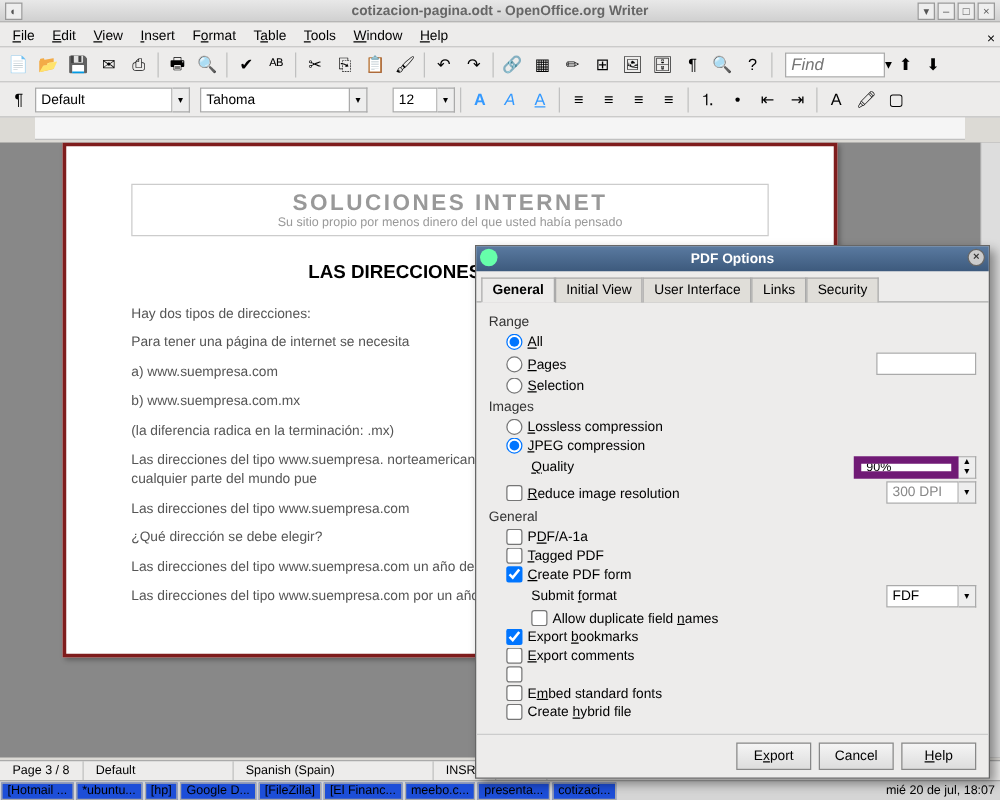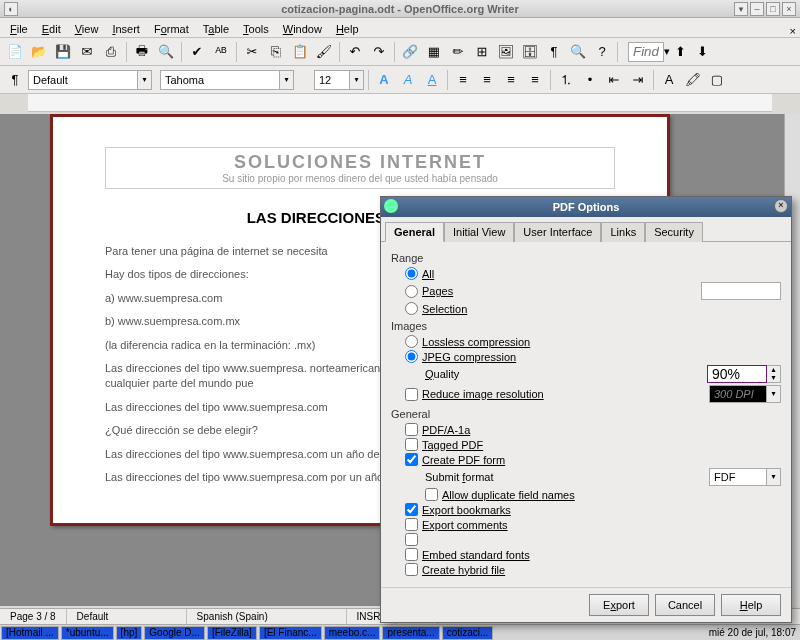--- a/index.html
+++ b/index.html
@@ -11,21 +11,21 @@
 .menubar { height: 20px; background: #edeceb; border-bottom: 1px solid #c0c0c0; display: flex; align-items: flex-end; padding: 0 4px; gap: 2px; }
 .menubar span { padding: 2px 6px; }
 .menubar span u { text-decoration: underline; }
 .toolbar { height: 28px; background: #edeceb; border-bottom: 1px solid #c0c0c0; display: flex; align-items: center; padding: 0 4px; gap: 2px; }
 .tbtn { width: 22px; height: 22px; border: 1px solid transparent; display: flex; align-items: center; justify-content: center; font-size: 13px; }
 .tsep { width: 1px; height: 20px; background: #c0c0c0; margin: 0 2px; }
 .tdrop { display: flex; align-items: center; }
 .tdrop input { height: 20px; border: 1px solid #aaa; padding: 0 4px; font-size: 11px; }
 .tdrop .arr { width: 14px; height: 20px; border: 1px solid #aaa; border-left: none; background: #eee; text-align: center; line-height: 18px; font-size: 8px; }
 .searchbox { display: flex; align-items: center; margin-left: 6px; }
-.searchbox input { width: 36px; height: 20px; border: 1px solid #aaa; padding: 0 4px; font-style: italic; color: #3b82f6; }
+.searchbox input { width: 80px; height: 20px; border: 1px solid #aaa; padding: 0 4px; font-style: italic; color: #3b82f6; }
 .ruler { height: 18px; background: #f5f5f5; border-bottom: 1px solid #c0c0c0; margin-left: 28px; margin-right: 28px; }
 .workspace { position: absolute; top: 114px; bottom: 34px; left: 0; right: 0; background: #888; overflow: hidden; }
 .page { position: absolute; left: 50px; top: 0; width: 620px; background: #fff; border: 3px solid #7f1d1d; padding: 30px 52px; box-shadow: 2px 2px 4px rgba(0,0,0,.3); }
 .page .hdr { border: 1px solid #ccc; padding: 4px; text-align: center; margin-bottom: 20px; }
 .page .hdr h2 { color: #999; font-size: 18px; letter-spacing: 2px; }
 .page .hdr .sub { color: #999; font-size: 10px; }
 .page h3 { text-align: center; margin: 18px 0; font-size: 15px; }
 .page p { color: #555; margin: 8px 0; font-size: 11px; line-height: 1.4; }
 .scrollv { position: absolute; right: 0; top: 114px; bottom: 34px; width: 16px; background: #ddd; border-left: 1px solid #aaa; }
 .statusbar { position: absolute; bottom: 16px; left: 0; right: 0; height: 16px; background: #edeceb; border-top: 1px solid #aaa; display: flex; align-items: center; font-size: 10px; }
@@ -39,31 +39,31 @@
 .dlg-title { height: 20px; background: linear-gradient(#5a7aa0,#3d5a7d); color: #fff; display: flex; align-items: center; justify-content: center; position: relative; font-weight: bold; font-size: 11px; }
 .dlg-title .dlg-close { position: absolute; right: 3px; top: 2px; width: 14px; height: 14px; background: #ccc; border: 1px solid #666; border-radius: 7px; text-align: center; line-height: 11px; font-size: 9px; color: #333; }
 .dlg-title .dlg-icon { position: absolute; left: 3px; top: 2px; width: 14px; height: 14px; background: #6fa; border-radius: 7px; }
 .dlg-tabs { display: flex; padding: 4px 4px 0 4px; border-bottom: 1px solid #aaa; }
 .dlg-tab { padding: 3px 8px; border: 1px solid #aaa; border-bottom: none; background: #e0ded9; margin-right: 0; position: relative; top: 1px; }
 .dlg-tab.active { background: #edeceb; font-weight: bold; border-bottom: 1px solid #edeceb; }
 .dlg-body { padding: 6px 10px; }
 .grp-label { color: #333; margin: 4px 0 2px 0; }
 .grp { padding-left: 14px; margin-bottom: 4px; }
 .row { display: flex; align-items: center; padding: 1px 0; gap: 6px; }
-.row label { display: flex; align-items: center; gap: 4px; text-decoration: underline; }
+.row label { display: flex; align-items: flex-end; gap: 4px; }
 input[type=radio], input[type=checkbox] { margin: 0; }
 .field-r { margin-left: auto; }
 .spin { display: flex; align-items: center; }
-.spin input { width: 60px; height: 18px; border: 1px solid #701a75; padding: 0 4px; font-size: 14px; }
+.spin input { width: 84px; height: 18px; border: 6px solid #701a75; padding: 0 4px; font-size: 10px; }
 .spin .spinbtns { width: 14px; height: 18px; border: 1px solid #aaa; border-left: none; display: flex; flex-direction: column; }
 .spin .spinbtns div { flex: 1; font-size: 7px; text-align: center; line-height: 8px; background: #eee; }
 .sel { display: flex; }
 .sel input { width: 58px; height: 18px; border: 1px solid #aaa; padding: 0 4px; font-size: 11px; }
 .sel .arr { width: 14px; height: 18px; border: 1px solid #aaa; border-left: none; background: #eee; text-align: center; line-height: 16px; font-size: 8px; }
-.sel.dis input, .spin.dis input { background: #000000; color: #888; font-style: italic; }
+.sel.dis input, .spin.dis input { background: #ffffff; color: #888; }
 .dlg-btns { display: flex; justify-content: flex-end; gap: 6px; padding: 6px 10px; border-top: 1px solid #ccc; }
 .btn { min-width: 60px; height: 22px; border: 1px solid #888; background: linear-gradient(#f5f5f5,#ddd); font-size: 11px; }
 u { text-decoration: underline; }
 </style>
 </head>
 <body>
 
 <div class="titlebar">
   <span class="wbtn">◐</span>
   <span class="center">cotizacion-pagina.odt - OpenOffice.org Writer</span>
@@ -169,22 +169,22 @@
 
 <div class="ruler"></div>
 
 <div class="workspace">
   <div class="page">
     <div class="hdr">
       <h2>SOLUCIONES INTERNET</h2>
       <div class="sub">Su sitio propio por menos dinero del que usted había pensado</div>
     </div>
     <h3>LAS DIRECCIONES / DOMINIOS</h3>
+    <p>Hay dos tipos de direcciones:</p>
     <p>Para tener una página de internet se necesita</p>
-    <p>Hay dos tipos de direcciones:</p>
     <p>a) www.suempresa.com</p>
     <p>b) www.suempresa.com.mx</p>
     <p>(la diferencia radica en la terminación: .mx)</p>
     <p>Las direcciones del tipo www.suempresa. norteamericanas. Sin embargo esta dispo empresa en cualquier parte del mundo pue</p>
     <p>Las direcciones del tipo www.suempresa.com</p>
     <p>¿Qué dirección se debe elegir?</p>
     <p>Las direcciones del tipo www.suempresa.com un año de uso.</p>
     <p>Las direcciones del tipo www.suempresa.com por un año de uso.</p>
   </div>
 </div>

